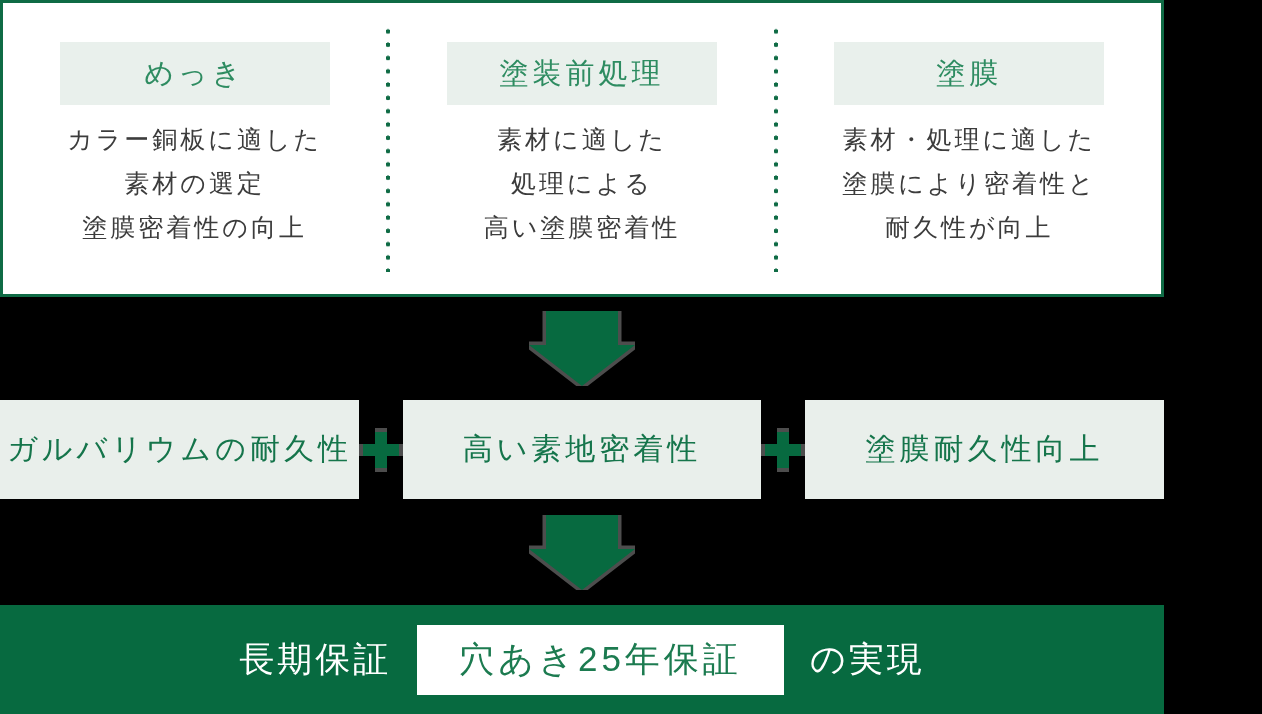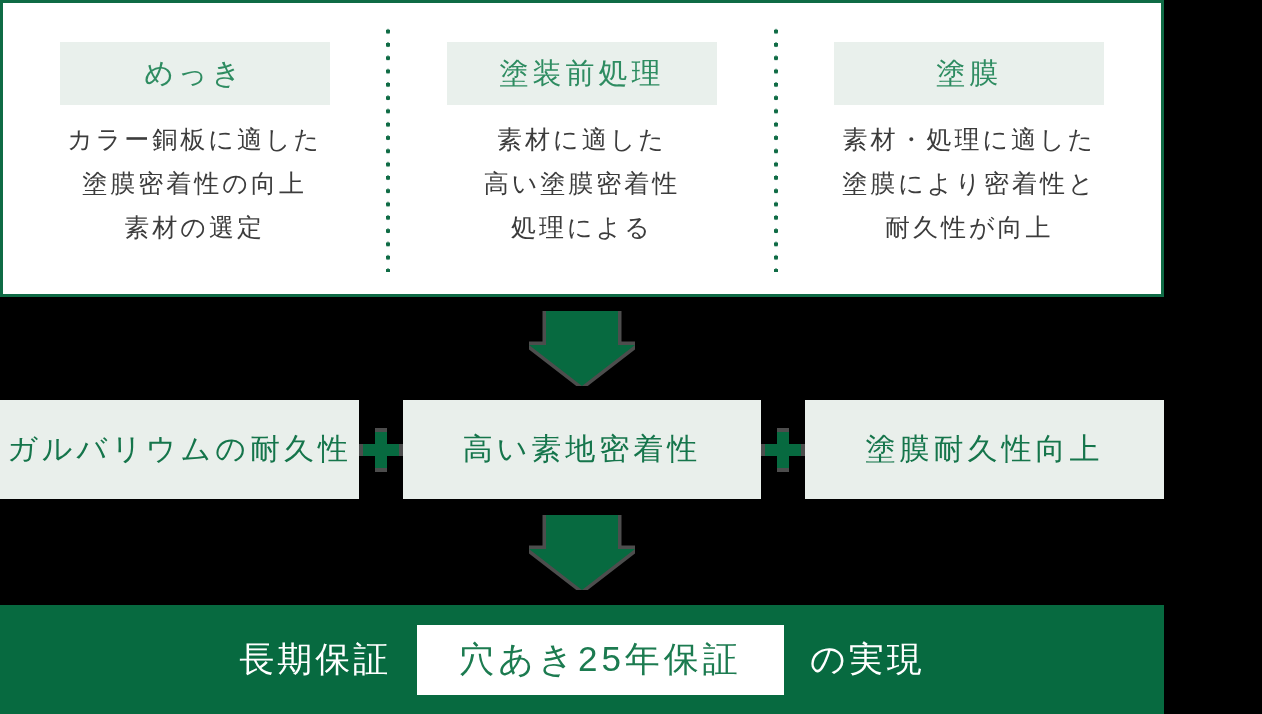--- a/index.html
+++ b/index.html
@@ -51,33 +51,33 @@
 </head>
 <body>
 
 <div class="stage">
 
   <div class="panel">
     <div class="col">
       <div class="chip">めっき</div>
       <div class="col-body">
         <div>カラー銅板に適した</div>
+        <div>素材の選定</div>
         <div>塗膜密着性の向上</div>
-        <div>素材の選定</div>
       </div>
     </div>
 
     <div class="dotted-sep"></div>
 
     <div class="col">
       <div class="chip">塗装前処理</div>
       <div class="col-body">
         <div>素材に適した</div>
+        <div>処理による</div>
         <div>高い塗膜密着性</div>
-        <div>処理による</div>
       </div>
     </div>
 
     <div class="dotted-sep"></div>
 
     <div class="col">
       <div class="chip">塗膜</div>
       <div class="col-body">
         <div>素材・処理に適した</div>
         <div>塗膜により密着性と</div>

